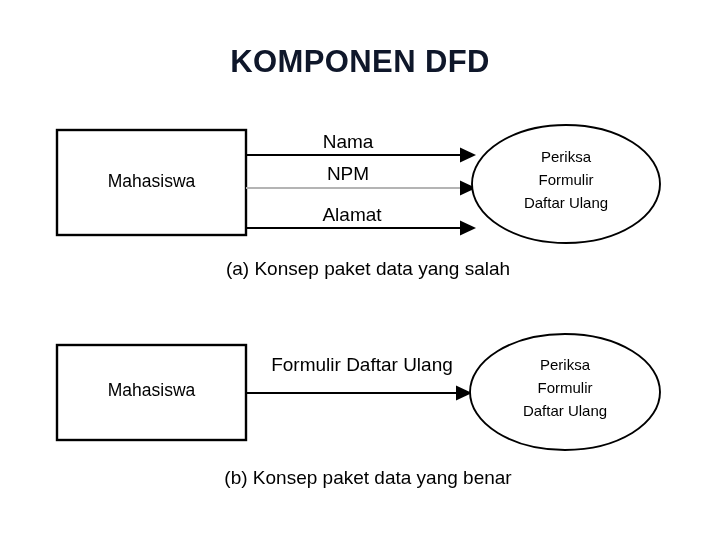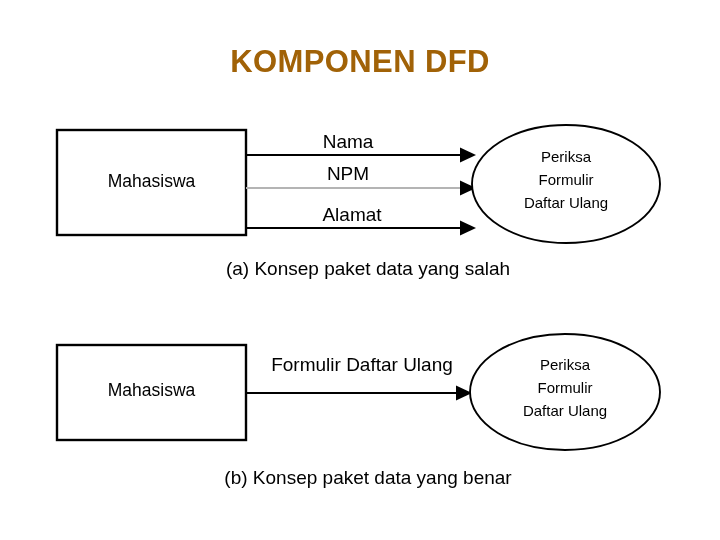--- a/index.html
+++ b/index.html
@@ -26,21 +26,21 @@
   .slide-title {
     position: absolute;
     left: 0;
     top: 44px;
     width: 720px;
     text-align: center;
     font-size: 31px;
     font-weight: bold;
     letter-spacing: 0.4px;
     font-family: "Liberation Sans", sans-serif;
-    color: #a16207;
+    color: #0f172a;
     white-space: nowrap;
   }
   svg.diagram {
     position: absolute;
     left: 0;
     top: 0;
     width: 720px;
     height: 540px;
   }
   .ext-box {

